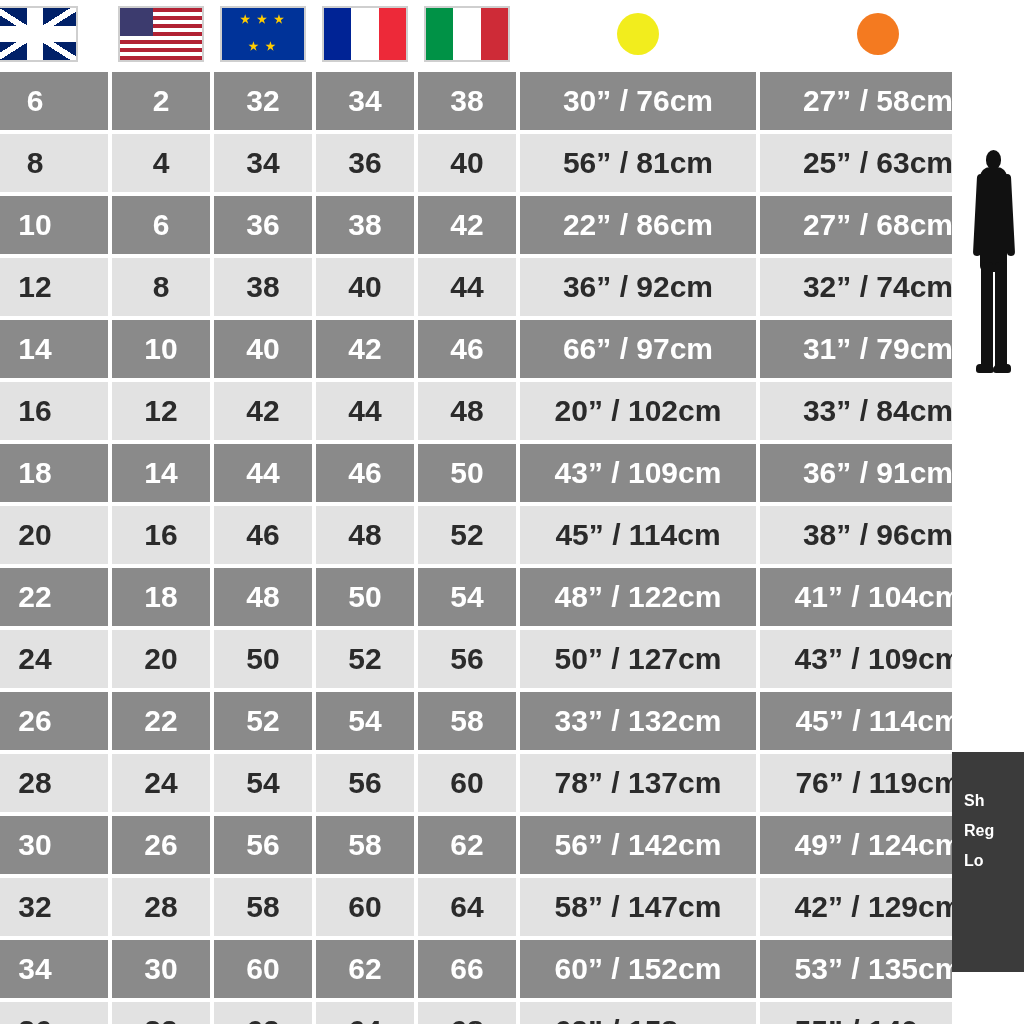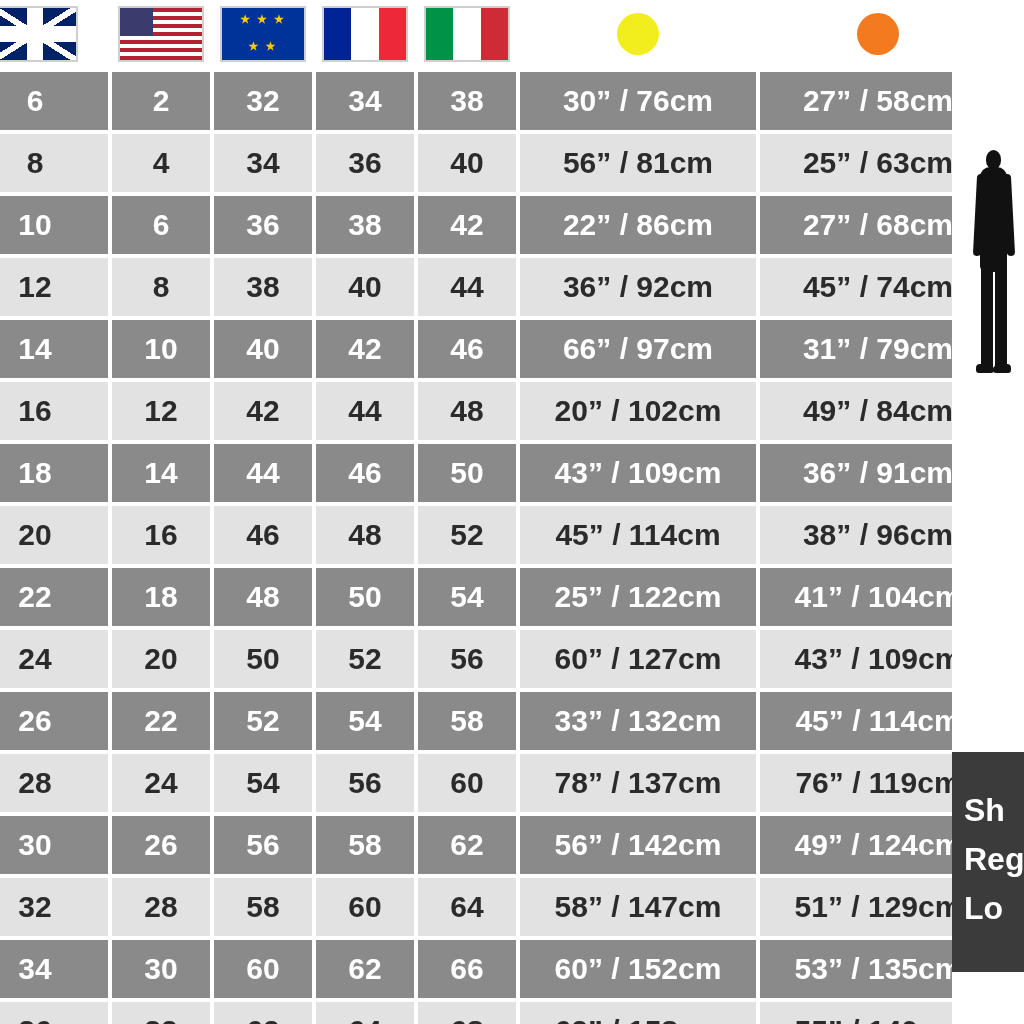--- a/index.html
+++ b/index.html
@@ -151,21 +151,21 @@
   .fig-foot-r{
     position:absolute;left:19px;top:214px;width:18px;height:9px;background:#111;
     border-radius:6px 4px 3px 3px;
   }
 
   .legend-box{
     position:absolute;left:0;top:752px;width:72px;height:220px;
     background:#3b3b3b;
     color:#ffffff;
     font-weight:bold;
-    font-size:32px;
+    font-size:16px;
     padding-top:34px;
     box-sizing:border-box;
   }
   .legend-box div{
     padding:6px 0 6px 12px;
     white-space:nowrap;
     overflow:hidden;
   }
 </style>
 </head>
@@ -236,39 +236,39 @@
           <td class="dark">22” / 86cm</td>
           <td class="dark">27” / 68cm</td>
         </tr>
         <tr>
           <td class="light">12</td>
           <td class="light">8</td>
           <td class="light">38</td>
           <td class="light">40</td>
           <td class="light">44</td>
           <td class="light">36” / 92cm</td>
-          <td class="light">45” / 74cm</td>
+          <td class="light">32” / 74cm</td>
         </tr>
         <tr>
           <td class="dark">14</td>
           <td class="dark">10</td>
           <td class="dark">40</td>
           <td class="dark">42</td>
           <td class="dark">46</td>
           <td class="dark">66” / 97cm</td>
           <td class="dark">31” / 79cm</td>
         </tr>
         <tr>
           <td class="light">16</td>
           <td class="light">12</td>
           <td class="light">42</td>
           <td class="light">44</td>
           <td class="light">48</td>
           <td class="light">20” / 102cm</td>
-          <td class="light">49” / 84cm</td>
+          <td class="light">33” / 84cm</td>
         </tr>
         <tr>
           <td class="dark">18</td>
           <td class="dark">14</td>
           <td class="dark">44</td>
           <td class="dark">46</td>
           <td class="dark">50</td>
           <td class="dark">43” / 109cm</td>
           <td class="dark">36” / 91cm</td>
         </tr>
@@ -280,30 +280,30 @@
           <td class="light">52</td>
           <td class="light">45” / 114cm</td>
           <td class="light">38” / 96cm</td>
         </tr>
         <tr>
           <td class="dark">22</td>
           <td class="dark">18</td>
           <td class="dark">48</td>
           <td class="dark">50</td>
           <td class="dark">54</td>
-          <td class="dark">25” / 122cm</td>
+          <td class="dark">48” / 122cm</td>
           <td class="dark">41” / 104cm</td>
         </tr>
         <tr>
           <td class="light">24</td>
           <td class="light">20</td>
           <td class="light">50</td>
           <td class="light">52</td>
           <td class="light">56</td>
-          <td class="light">60” / 127cm</td>
+          <td class="light">50” / 127cm</td>
           <td class="light">43” / 109cm</td>
         </tr>
         <tr>
           <td class="dark">26</td>
           <td class="dark">22</td>
           <td class="dark">52</td>
           <td class="dark">54</td>
           <td class="dark">58</td>
           <td class="dark">33” / 132cm</td>
           <td class="dark">45” / 114cm</td>
@@ -326,21 +326,21 @@
           <td class="dark">56” / 142cm</td>
           <td class="dark">49” / 124cm</td>
         </tr>
         <tr>
           <td class="light">32</td>
           <td class="light">28</td>
           <td class="light">58</td>
           <td class="light">60</td>
           <td class="light">64</td>
           <td class="light">58” / 147cm</td>
-          <td class="light">51” / 129cm</td>
+          <td class="light">42” / 129cm</td>
         </tr>
         <tr>
           <td class="dark">34</td>
           <td class="dark">30</td>
           <td class="dark">60</td>
           <td class="dark">62</td>
           <td class="dark">66</td>
           <td class="dark">60” / 152cm</td>
           <td class="dark">53” / 135cm</td>
         </tr>

